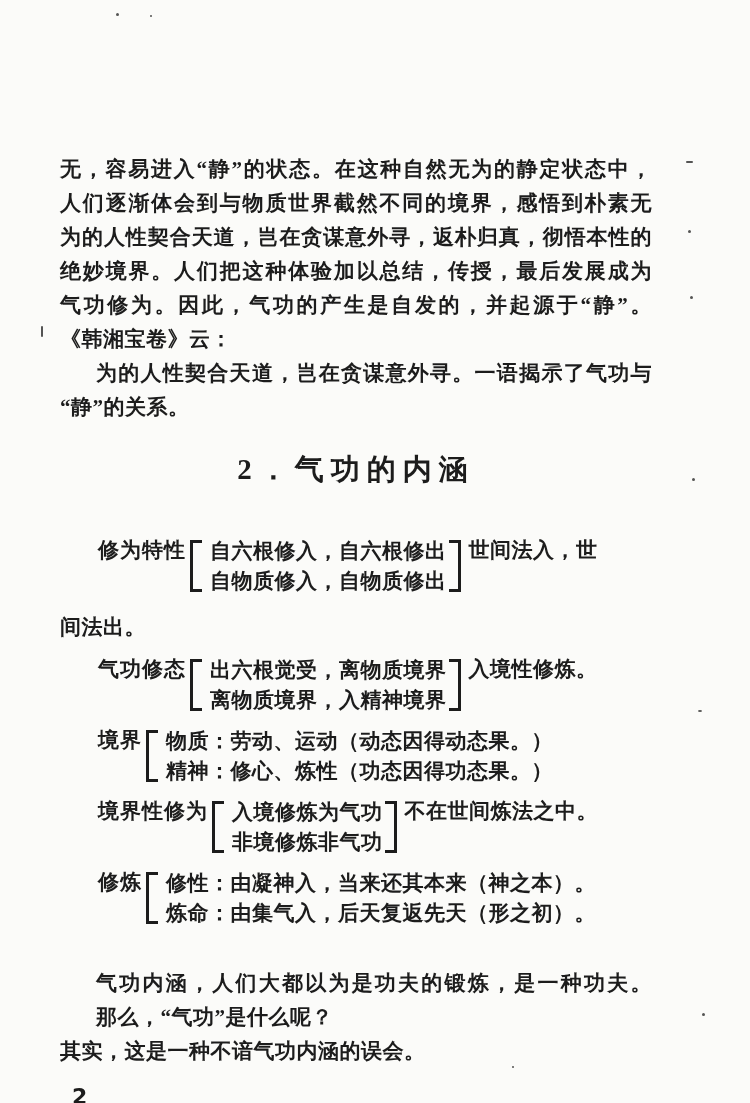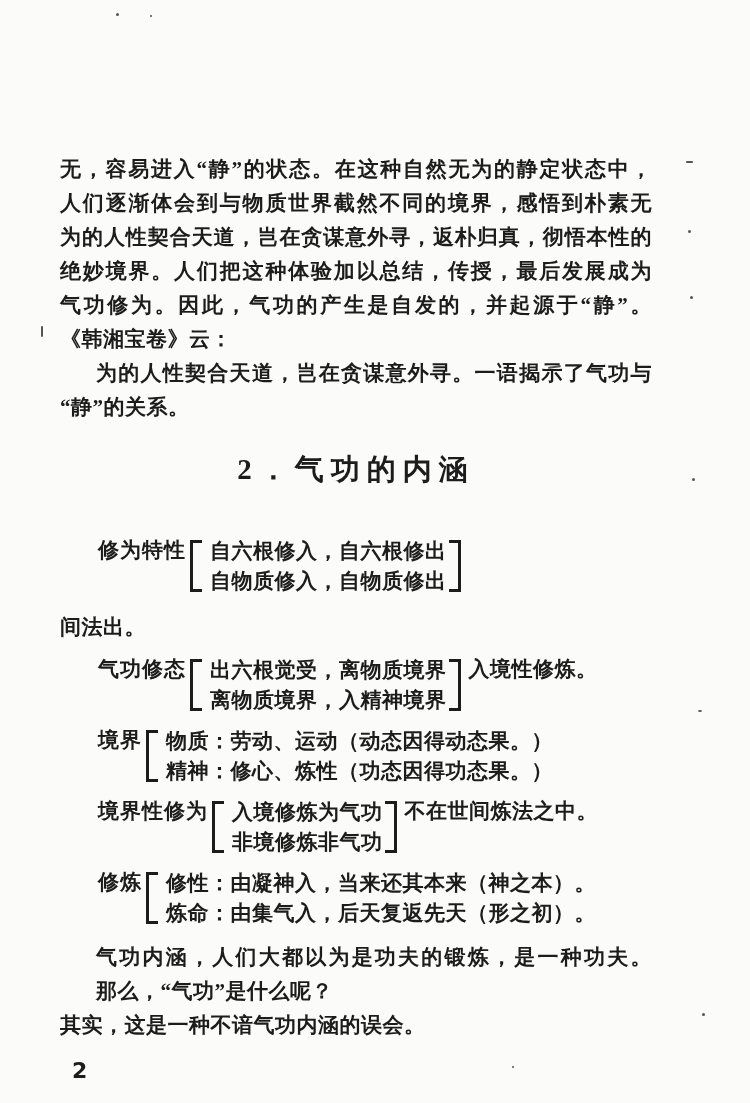--- a/index.html
+++ b/index.html
@@ -19,21 +19,21 @@
   }
   .struct{display:flex;align-items:flex-start;margin:11px 0 11px 38px;}
   .struct-label{font-size:21px;white-space:nowrap;margin-right:4px;letter-spacing:1px;}
   .brk{flex:none;width:9px;align-self:stretch;margin:4px 0;}
   .brk-open{border-left:3px solid #1c1c1c;border-top:3px solid #1c1c1c;border-bottom:3px solid #1c1c1c;margin-right:8px;}
   .brk-close{border-right:3px solid #1c1c1c;border-top:3px solid #1c1c1c;border-bottom:3px solid #1c1c1c;margin-left:2px;margin-right:8px;}
   .items{display:flex;flex-direction:column;}
   .struct-item{font-size:21px;line-height:30px;white-space:nowrap;letter-spacing:.5px;}
   .struct-right{font-size:21px;white-space:nowrap;letter-spacing:.5px;}
   .continuation{margin-top:14px;}
-  .closing{margin-top:12px;}
+  .closing{margin-top:38px;}
   .pagenum{font-family:"DejaVu Sans",sans-serif;font-size:22px;font-weight:bold;margin:16px 0 0 12px;}
   
   .speck{position:absolute;background:rgba(20,20,20,.72);border-radius:50%;}
   .dash{border-radius:1px;}
 </style>
 </head>
 <body>
 
 <div class="sheet">
 
@@ -56,20 +56,21 @@
   <div>
 
     <div class="struct">
       <span class="struct-label">修为特性</span>
       <span class="brk brk-open"></span>
       <span class="items">
         <span class="struct-item">自六根修入，自六根修出</span>
         <span class="struct-item">自物质修入，自物质修出</span>
       </span>
       <span class="brk brk-close"></span>
+      <span class="struct-right">世间法入，世</span>
     </div>
     <div class="line continuation">间法出。</div>
 
     <div class="struct">
       <span class="struct-label">气功修态</span>
       <span class="brk brk-open"></span>
       <span class="items">
         <span class="struct-item">出六根觉受，离物质境界</span>
         <span class="struct-item">离物质境界，入精神境界</span>
       </span>

